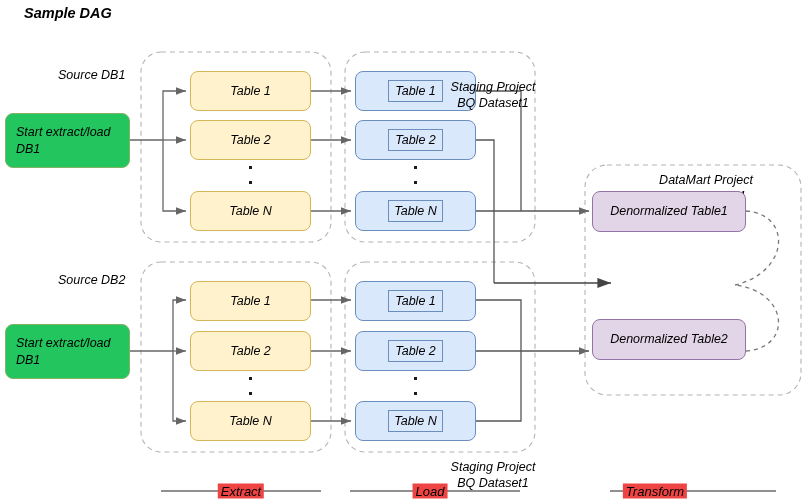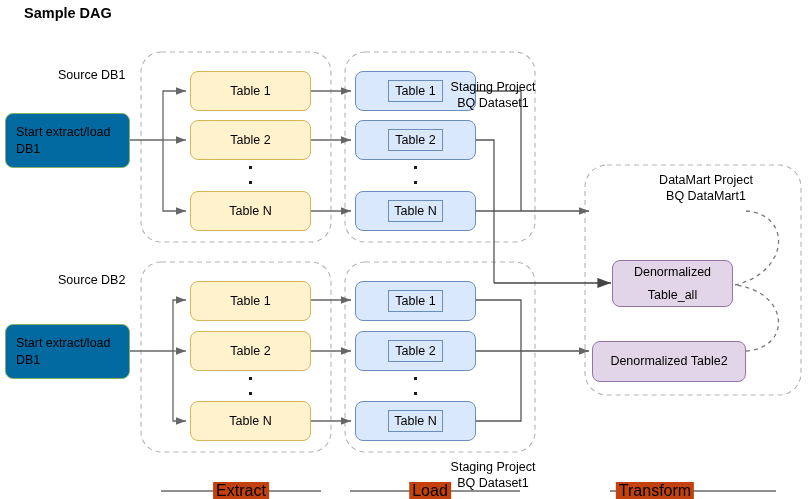--- a/index.html
+++ b/index.html
@@ -1,44 +1,44 @@
 <!DOCTYPE html>
 <html><head>
 <meta charset="utf-8">
 <style>
   html,body{margin:0;padding:0;background:#ffffff;}
   body{width:811px;height:499px;overflow:hidden;
        font-family:"Liberation Sans","DejaVu Sans",sans-serif;color:#000;}
-  #stage{position:relative;width:811px;height:366px;}
+  #stage{position:relative;width:811px;height:366px;font-style:italic;}
   #svg{position:absolute;left:0;top:0;width:811px;height:499px;}
 
   .node{position:absolute;box-sizing:border-box;display:flex;
         align-items:center;justify-content:center;text-align:center;
         font-size:12.5px;line-height:1.35;border-radius:8px;}
   .node-yellow{background:#FFF2CC;border:1.2px solid #D6B656;}
   .node-blue{background:#DAE8FC;border:1.2px solid #6C8EBF;}
-  .node-green{background:#0369a1;border:1.2px solid #82B366;
+  .node-green{background:#22c55e;border:1.2px solid #82B366;
               justify-content:flex-start;text-align:left;padding-left:10px;}
   .node-purple{background:#E1D5E7;border:1.2px solid #9673A6;}
 
   .inner-box{position:absolute;box-sizing:border-box;background:#DAE8FC;
              border:1.1px solid #6C8EBF;border-radius:0;
              display:flex;align-items:center;justify-content:center;
              font-size:12.5px;}
 
   .label{position:absolute;font-size:12.5px;line-height:1.25;
          white-space:pre;color:#000;margin-top:20px;}
   .label-right{text-align:center;}
 
   .title{position:absolute;left:24px;top:5px;font-size:14.5px;
          font-weight:bold;color:#000;}
 
   .dot{position:absolute;width:3px;height:3px;background:#1a1a1a;}
 
-  .phase{position:absolute;font-size:16px;background:#c2410c;padding:0 3px;
+  .phase{position:absolute;font-size:13px;background:#ef4444;padding:0 3px;
          transform:translate(-50%,-50%);}
 </style>
 </head>
 <body>
 
 <div id="stage">
 
   <svg id="svg" viewBox="0 0 811 499">
     <defs>
       <marker id="arrow" markerWidth="9" markerHeight="9" refX="8" refY="3" orient="auto" markerUnits="strokeWidth">
@@ -161,26 +161,22 @@
   <div class="dot" style="left:414px;top:392px;"></div>
 
   <div class="label label-right" style="left: 418px; top: 60px; width: 150px; white-space: pre-line;">Staging Project
 BQ Dataset1</div>
   <div class="label label-right" style="left: 418px; top: 440px; width: 150px; white-space: pre-line;">Staging Project
 BQ Dataset1</div>
 
   <div class="label label-right" style="left: 640px; top: 153px; width: 132px; white-space: pre-line;">DataMart Project
 BQ DataMart1</div>
 
+  <div class="node node-purple" style="left:592px;top:191px;width:154px;height:41px;">Denormalized Table1</div>
 
-  <div class="node node-purple" style="left:612px;top:260px;width:121px;height:47px;
-              flex-direction:column;justify-content:center;gap:6px;">
-    <span>Denormalized</span>
-    <span>Table_all</span>
-  </div>
 
-  <div class="node node-purple" style="left:592px;top:341px;width:154px;height:41px;">Denormalized Table2</div>
+  <div class="node node-purple" style="left:592px;top:319px;width:154px;height:41px;">Denormalized Table2</div>
 
   <div class="phase" style="left:241px;top:491px;">Extract</div>
   <div class="phase" style="left:430px;top:491px;">Load</div>
   <div class="phase" style="left:655px;top:491px;">Transform</div>
 
 </div>
 
 </body></html>

